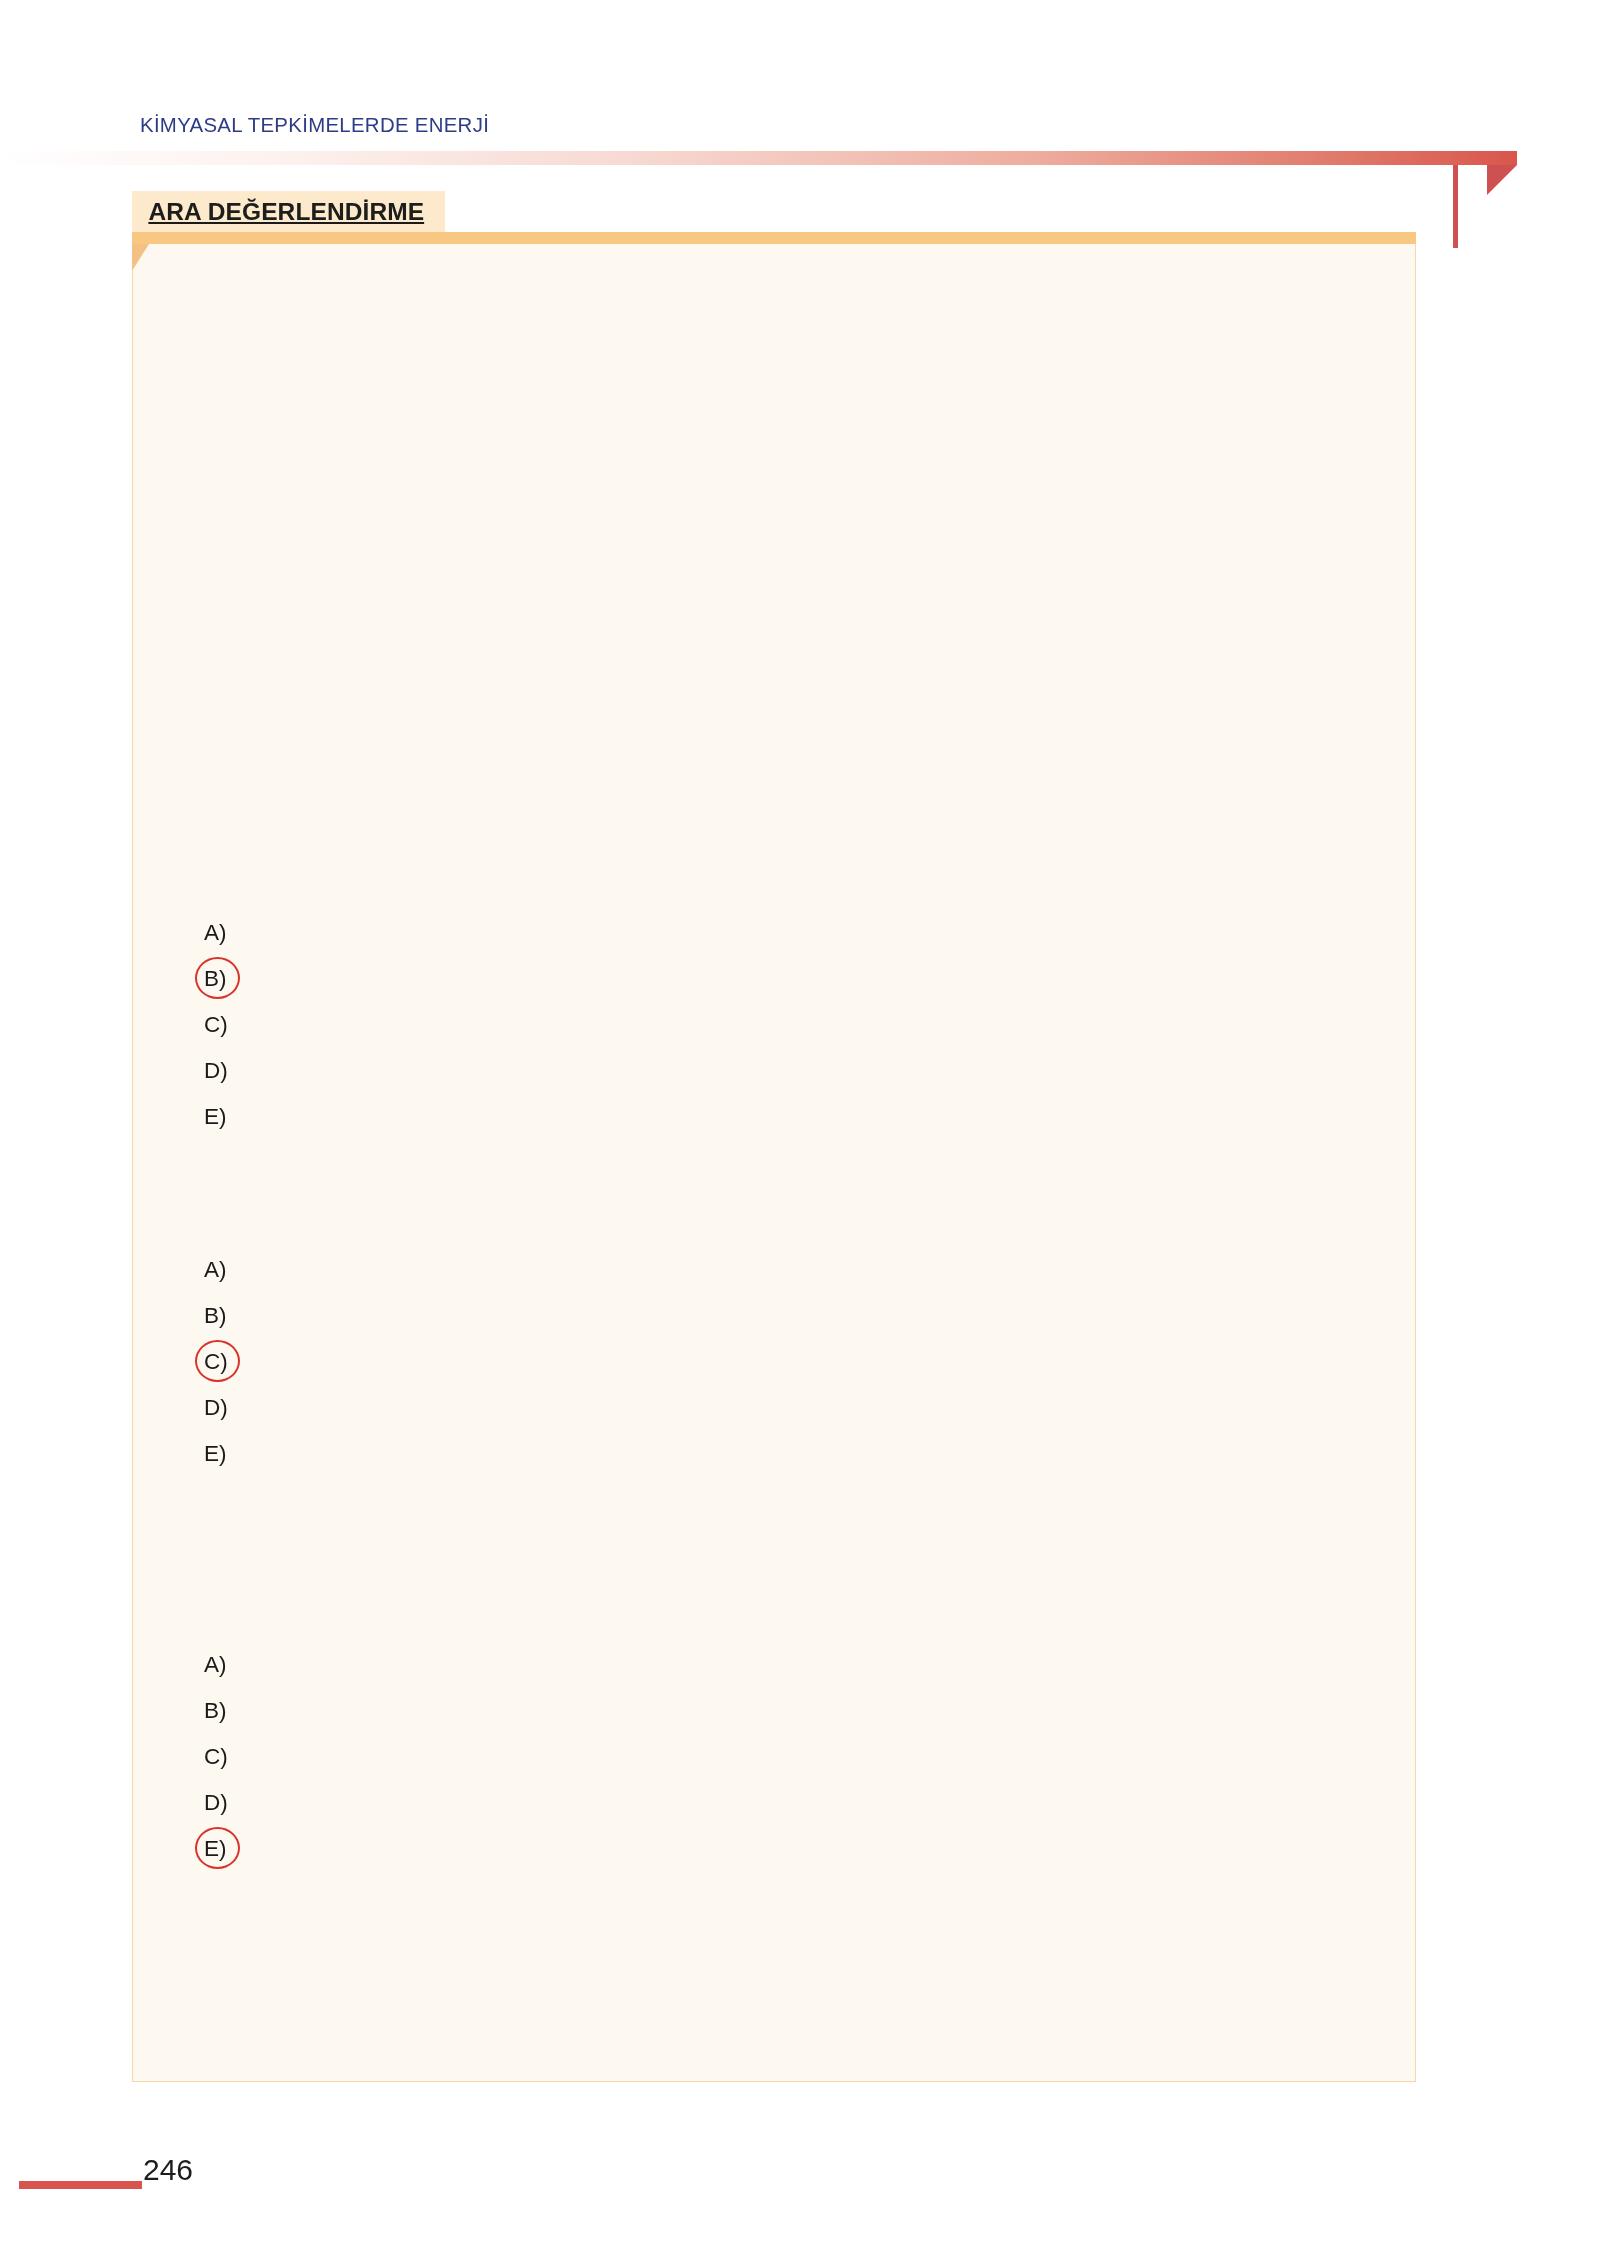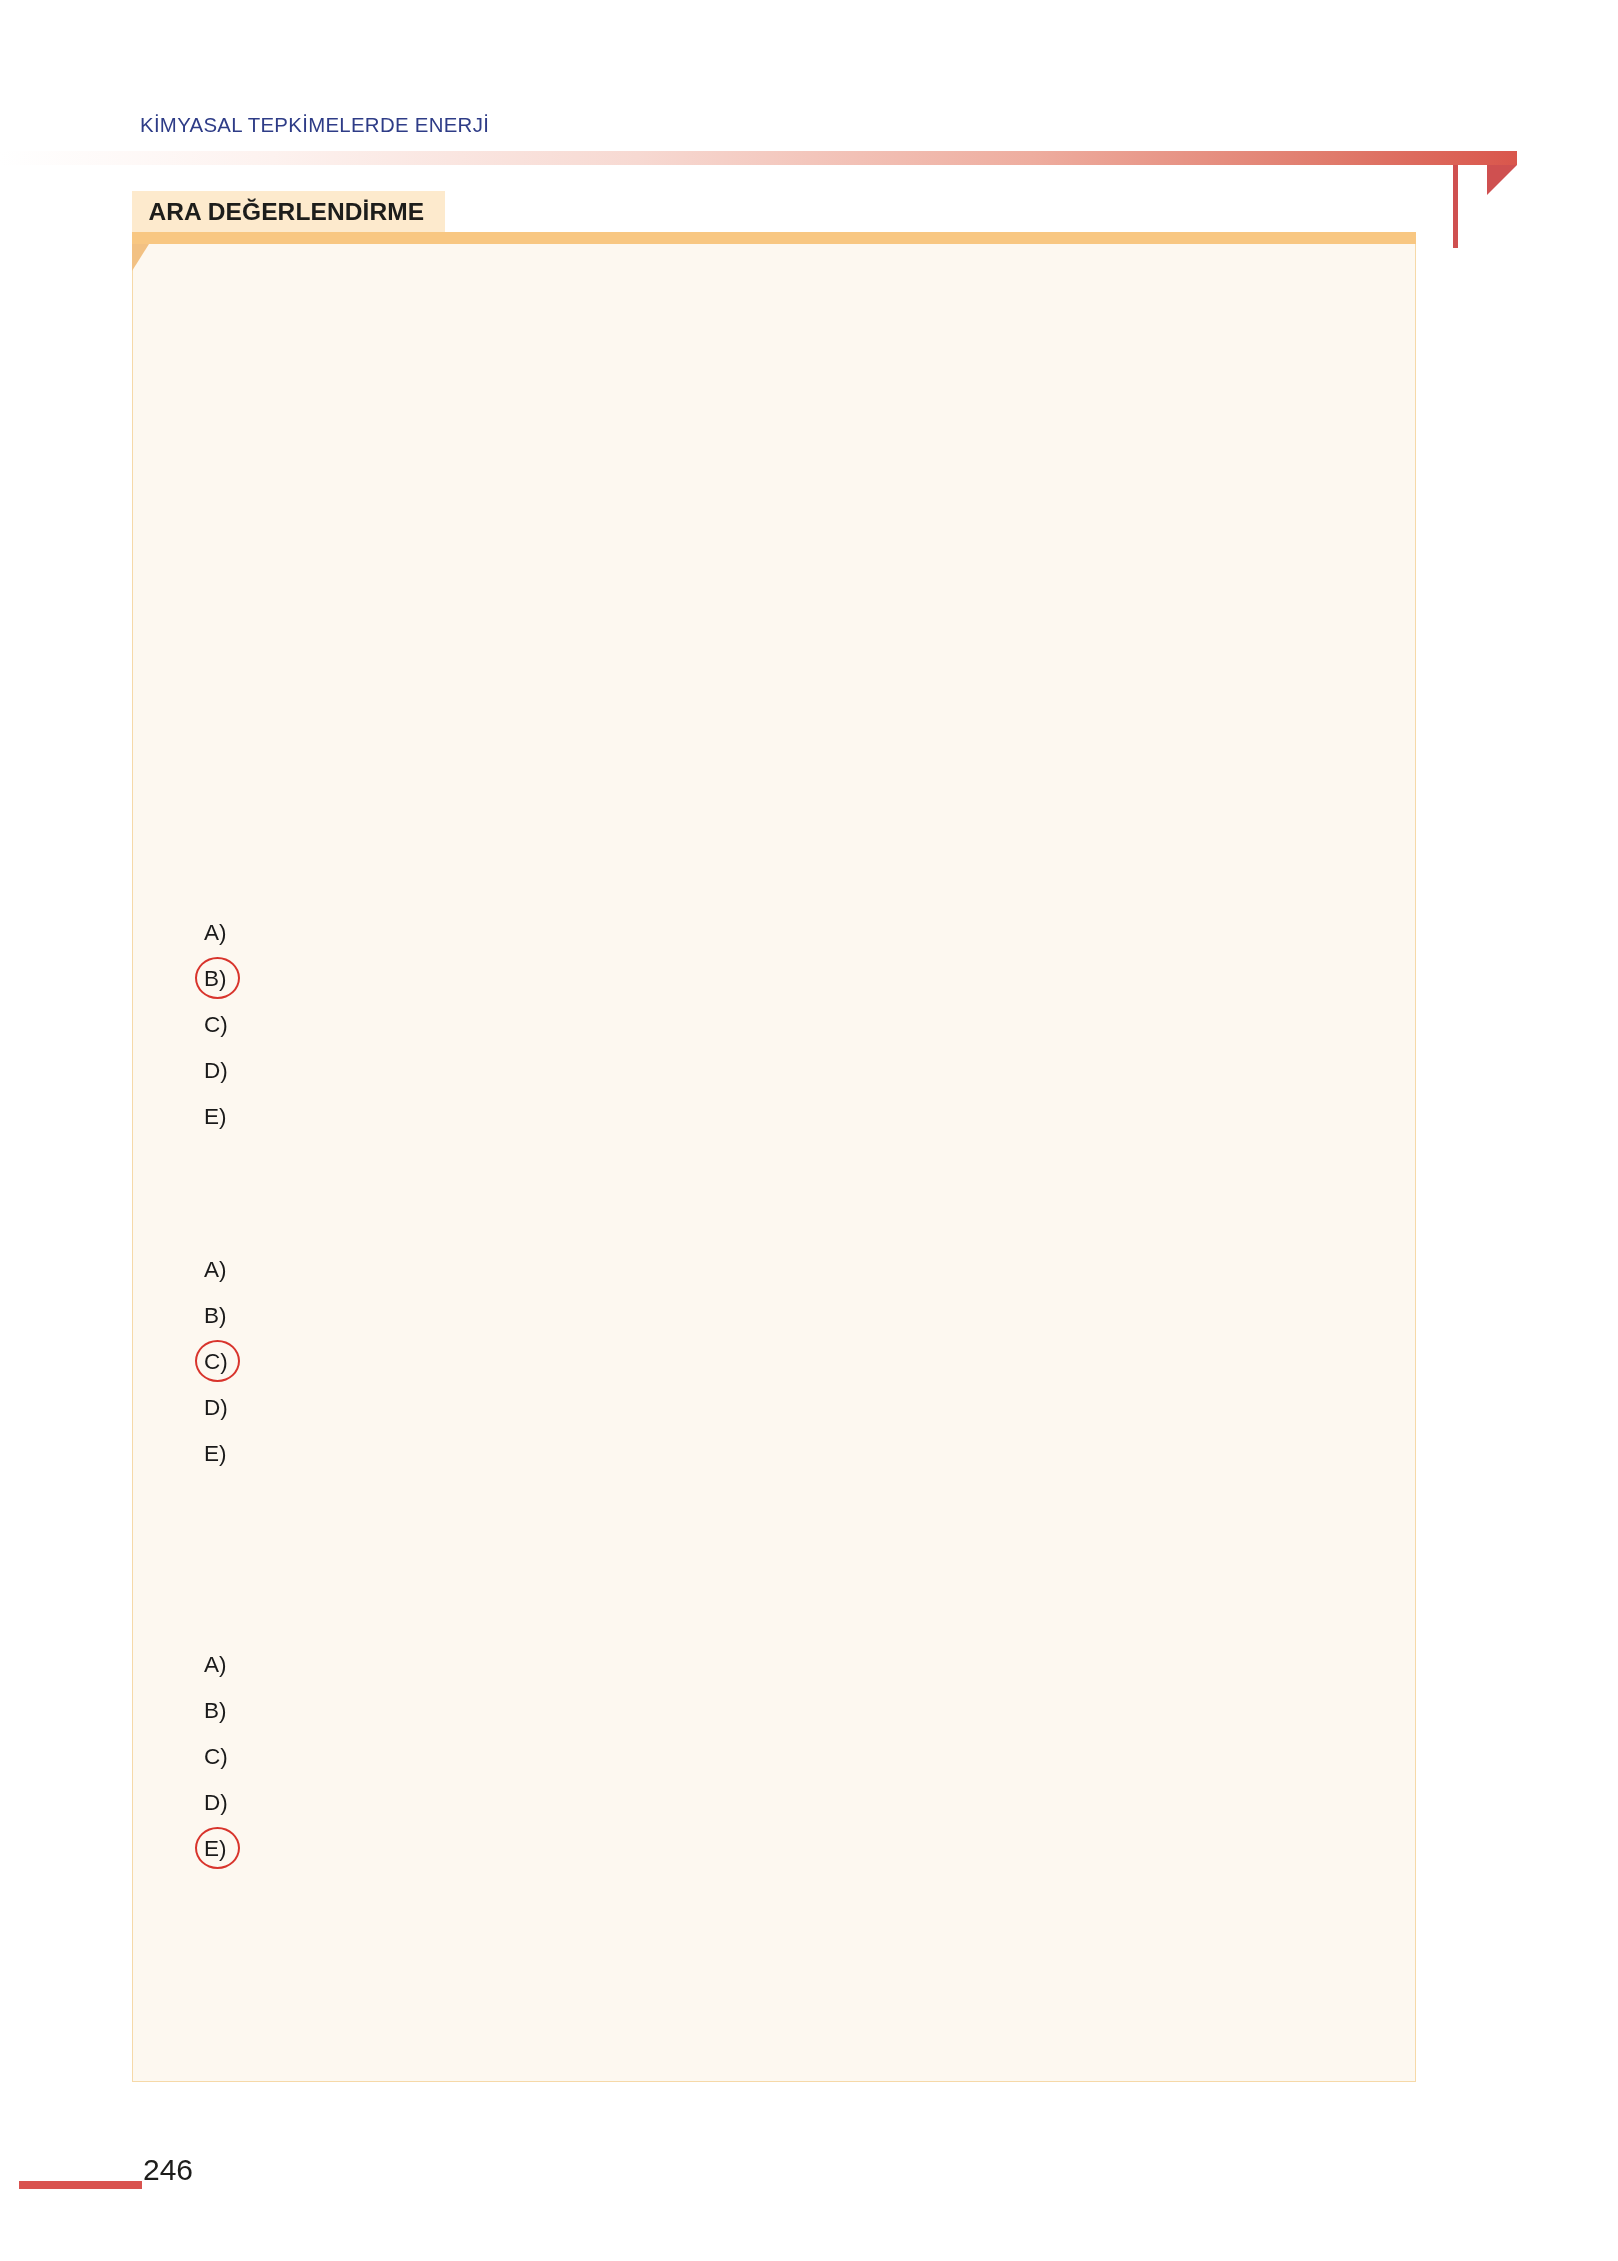--- a/index.html
+++ b/index.html
@@ -70,20 +70,21 @@
   .section-tab {
     position: absolute;
     left: 132px;
     top: 185px;
     height: 41px;
     padding: 0 20.4px 0 16.4px;
     display: flex;
     align-items: center;
     background: #fdeacd;
     z-index: 4;
+    text-decoration: underline;
   }
   .section-tab-label {
     font-size: 24.5px;
     font-weight: 700;
     letter-spacing: 0.1px;
     color: #1d1d1b;
     white-space: nowrap;
   }
 
   

